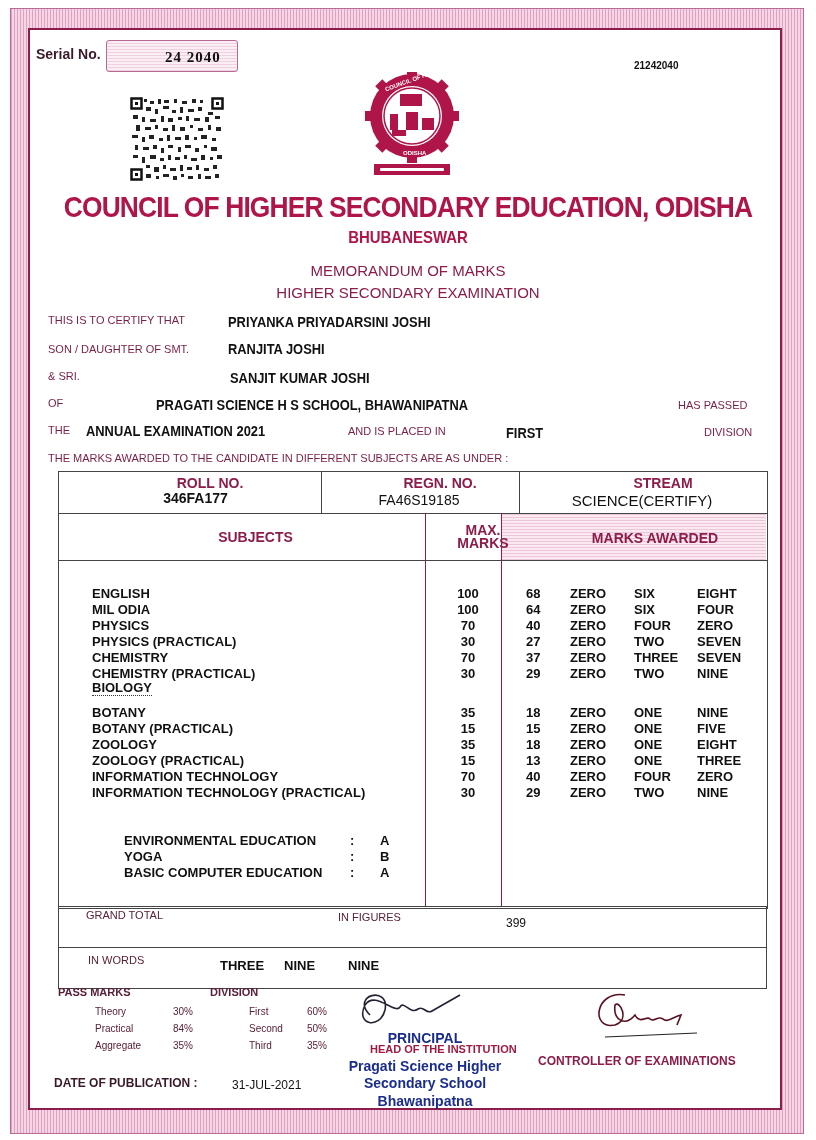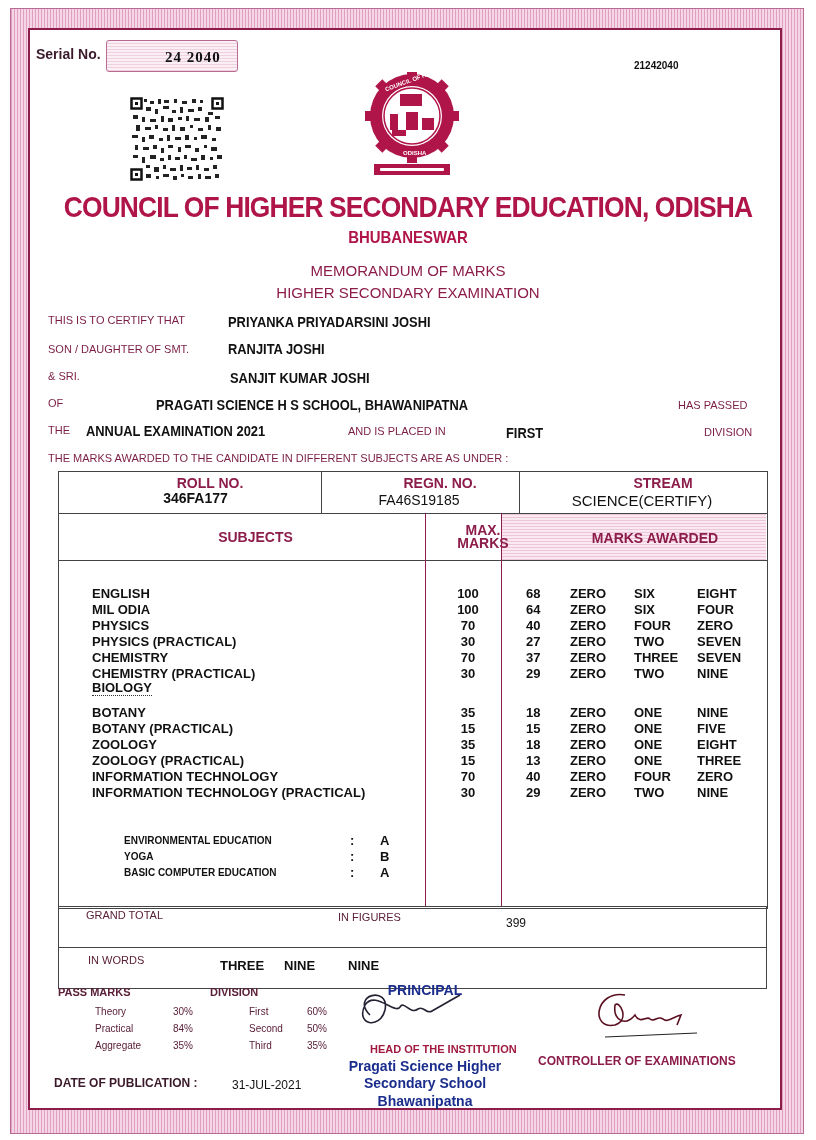--- a/index.html
+++ b/index.html
@@ -43,21 +43,21 @@
     left: 502px; top: 514px; width: 264px; height: 46px;
     background: repeating-linear-gradient(0deg, rgba(200,120,160,0.3) 0 1px, transparent 1px 3px), #fbe8f1;
   }
   .row { position: absolute; left: 0; font-size: 13px; font-weight: bold; height: 16px; line-height: 16px; }
   .subj { left: 92px; }
   .max { left: 452px; width: 32px; text-align: center; }
   .m-num { left: 526px; }
   .m-w1 { left: 570px; }
   .m-w2 { left: 634px; }
   .m-w3 { left: 697px; }
-  .grade-name { left: 124px; font-size: 10px; font-weight: bold; }
+  .grade-name { left: 124px; font-size: 13px; font-weight: bold; }
   .grade-colon { left: 350px; font-size: 13px; font-weight: bold; }
   .grade-val { left: 380px; font-size: 13px; font-weight: bold; }
   .gt-lbl { font-size: 11px; color: #5a2038; }
   .small { font-size: 10px; color: #5a2038; margin-left: 37px; }
   .small-b { font-size: 11px; font-weight: bold; color: #5a2038; }
   .sig-text { font-weight: bold; color: #1b2d8c; font-size: 14px; text-align: center; }
   .ctrl-text { font-weight: bold; color: #8c1c4a; font-size: 12px; }
 </style>
 </head>
 <body>
@@ -396,21 +396,21 @@
 
 <div class="abs" style="left:54px;top:1076px;font-size:12px;font-weight:bold;color:#3a1a2a;">DATE OF PUBLICATION :</div>
 <div class="abs" style="left:232px;top:1078px;font-size:12px;font-weight:normal;">31-JUL-2021</div>
 
 <div class="abs" style="left:340px;top:985px;width:130px;height:60px;">
   <svg width="130" height="60" viewBox="0 0 130 60">
     <path d="M30 30 C 10 10, 50 0, 45 25 C 40 45, 15 40, 25 20 C 35 5, 55 30, 60 22 C 64 15, 70 30, 78 24 C 84 20, 86 30, 92 26 L 120 10" fill="none" stroke="#223" stroke-width="1.6"></path>
   </svg>
 </div>
 <div class="abs" style="left:370px;top:1043px;font-size:11px;font-weight:bold;color:#a01a40;">HEAD OF THE INSTITUTION</div>
-<div class="abs sig-text" style="left:330px;top:982px;width:190px;">PRINCIPAL</div>
+<div class="abs sig-text" style="left:330px;top:1030px;width:190px;">PRINCIPAL</div>
 <div class="abs sig-text" style="left:320px;top:1058px;width:210px;">Pragati Science Higher</div>
 <div class="abs sig-text" style="left:330px;top:1075px;width:190px;">Secondary School</div>
 <div class="abs sig-text" style="left:330px;top:1093px;width:190px;">Bhawanipatna</div>
 
 <div class="abs" style="left:585px;top:985px;width:130px;height:60px;">
   <svg width="130" height="60" viewBox="0 0 130 60">
     <path d="M40 10 C 10 5, 5 45, 30 40 C 45 35, 35 15, 30 20 C 28 35, 40 42, 50 30 C 55 40, 62 30, 65 34 C 70 38, 72 30, 78 34 C 82 38, 88 32, 96 30 L 92 40" fill="none" stroke="#5a1020" stroke-width="1.6"></path>
     <path d="M20 52 L 112 48" stroke="#222" stroke-width="1.2"></path>
   </svg>
 </div>

